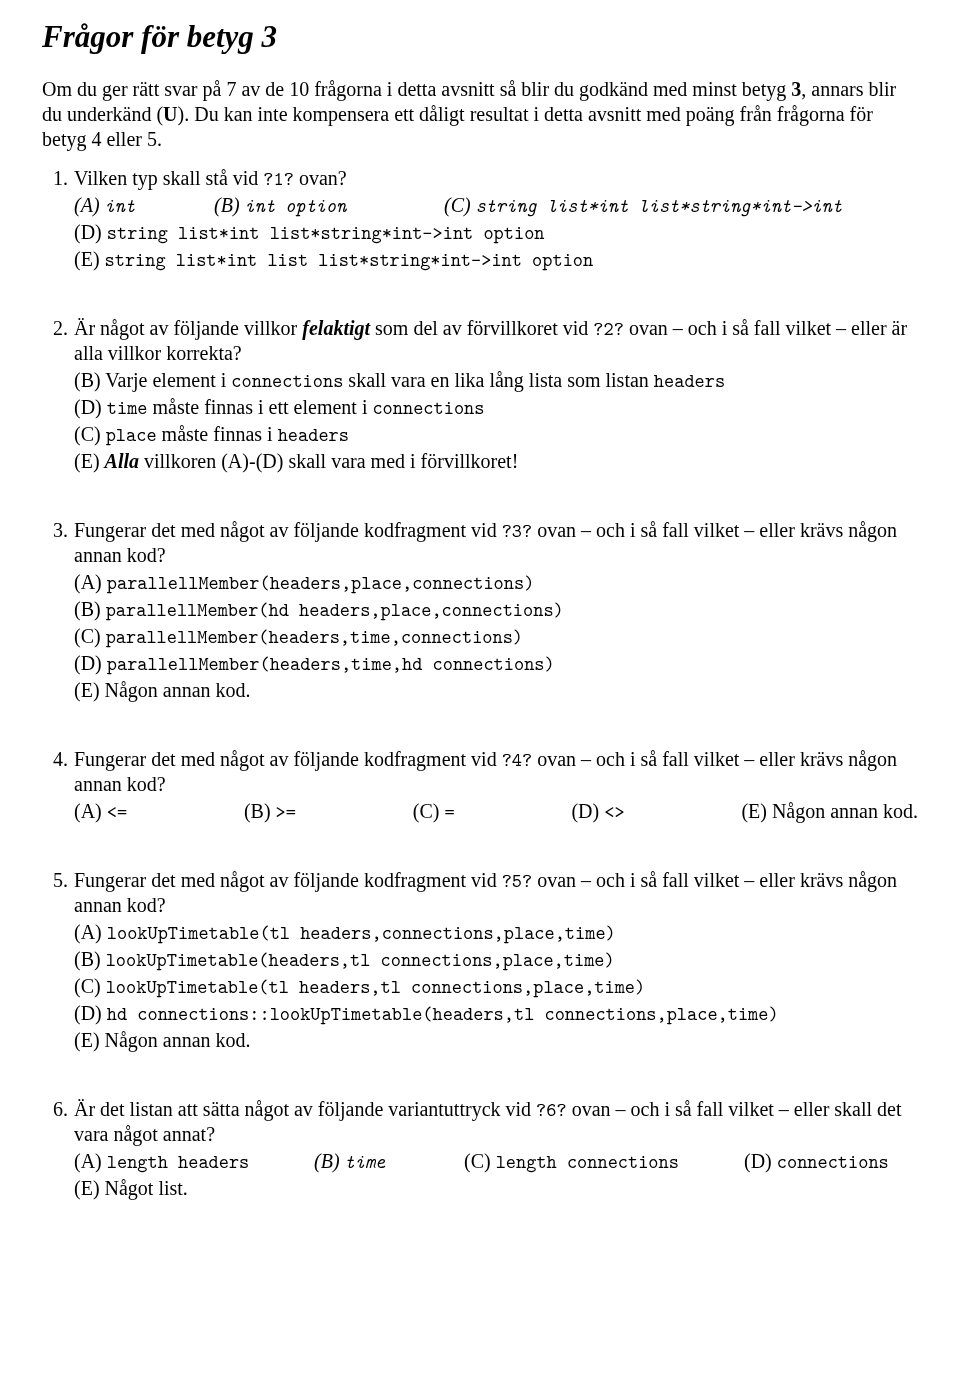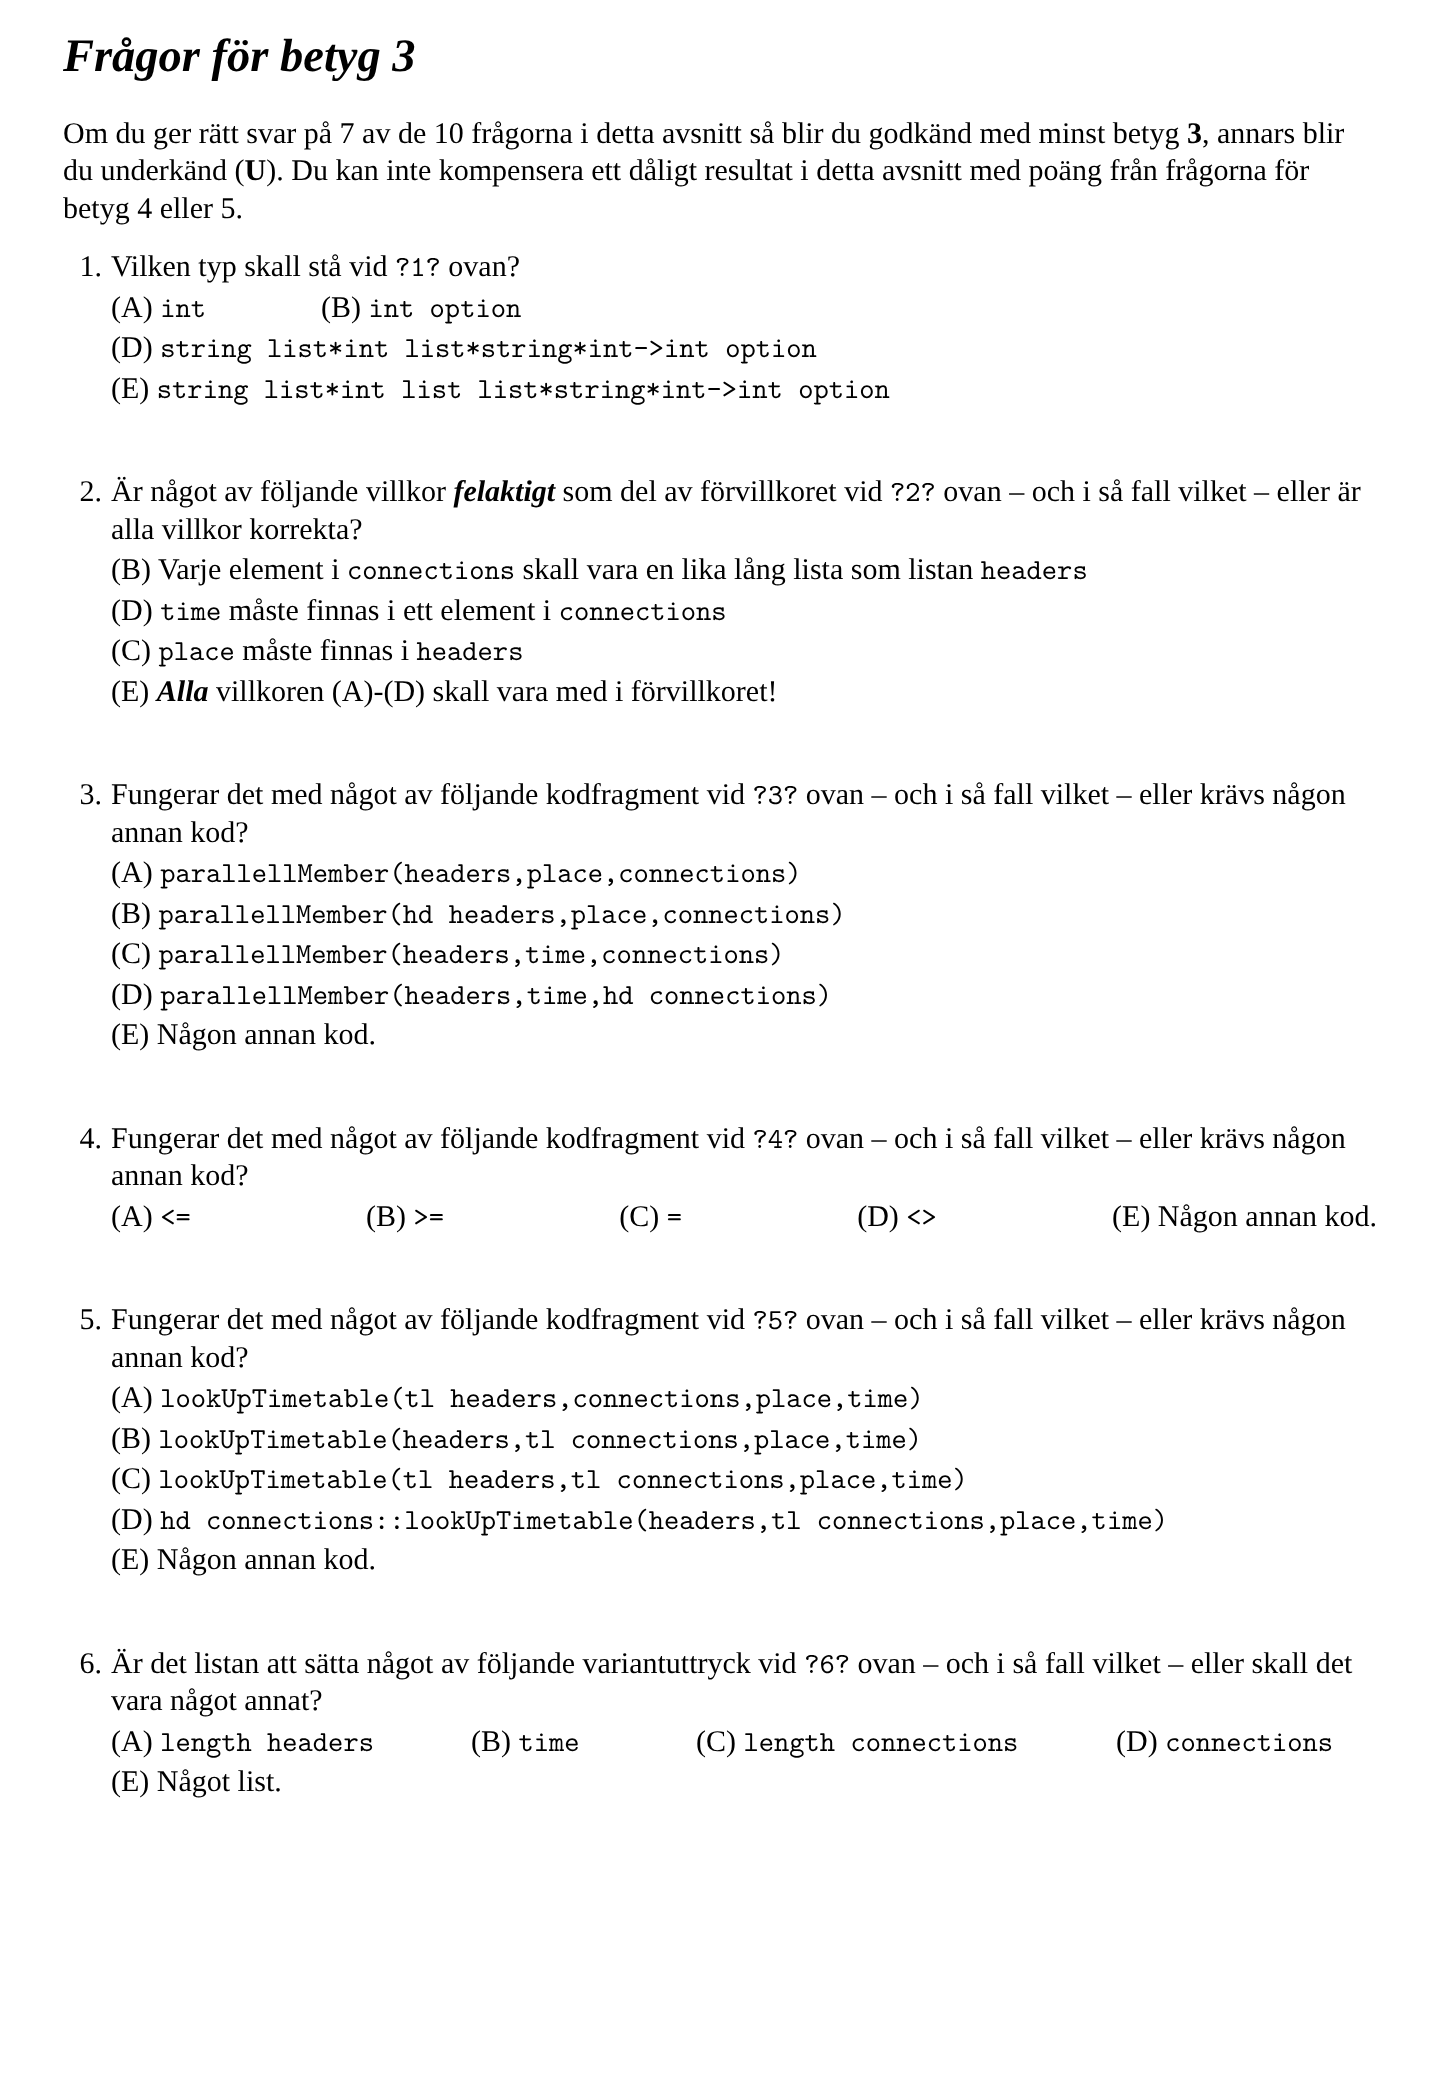--- a/index.html
+++ b/index.html
@@ -48,27 +48,27 @@
   }
   .optline {
     margin-top: 2px;
   }
   .hrow {
     display: flex;
     justify-content: space-between;
     margin-top: 2px;
   }
   .hrow > span { white-space: nowrap; }
-  .inline3 { display:flex; }
+  .inline3 { display:flex;font-style:italic; }
   .inline3 > span:nth-child(1){ width: 140px; }
   .inline3 > span:nth-child(2){ width: 230px; }
   .inline3 > span:nth-child(3){ flex:1; }
   .inline6 { display:flex; }
   .inline6 > span:nth-child(1){ width: 240px; }
-  .inline6 > span:nth-child(2){ width: 150px; }
+  .inline6 > span:nth-child(2){ width: 150px; font-style: italic; }
   .inline6 > span:nth-child(3){ width: 280px; }
   .inline6 > span:nth-child(4){ flex:1; }
 </style>
 </head>
 <body>
 
 <h1>Frågor för betyg 3</h1>
 
 <p class="intro">
   <span>Om du ger rätt svar på 7 av de 10 frågorna i detta avsnitt så blir du godkänd med minst betyg </span><span class="bold">3</span><span>, annars blir du underkänd (</span><span class="bold">U</span><span>). Du kan inte kompensera ett dåligt resultat i detta avsnitt med poäng från frågorna för betyg 4 eller 5.</span>
@@ -77,20 +77,21 @@
 <ol class="questions">
 
 <li>
 <div class="qline">
   <div class="qnum">1.</div>
   <div class="qbody">
     <span>Vilken typ skall stå vid </span><span class="tt">?1?</span><span> ovan?</span>
     <div class="optline inline3">
       <span><span>(A) </span><span class="tt">int</span></span>
       <span><span>(B) </span><span class="tt">int option</span></span>
+      <span><span>(C) </span><span class="tt">string list*int list*string*int-&gt;int</span></span>
     </div>
     <div class="optline"><span>(D) </span><span class="tt">string list*int list*string*int-&gt;int option</span></div>
     <div class="optline"><span>(E) </span><span class="tt">string list*int list list*string*int-&gt;int option</span></div>
   </div>
 </div>
 </li>
 
 <li>
 <div class="qline">
   <div class="qnum">2.</div>

